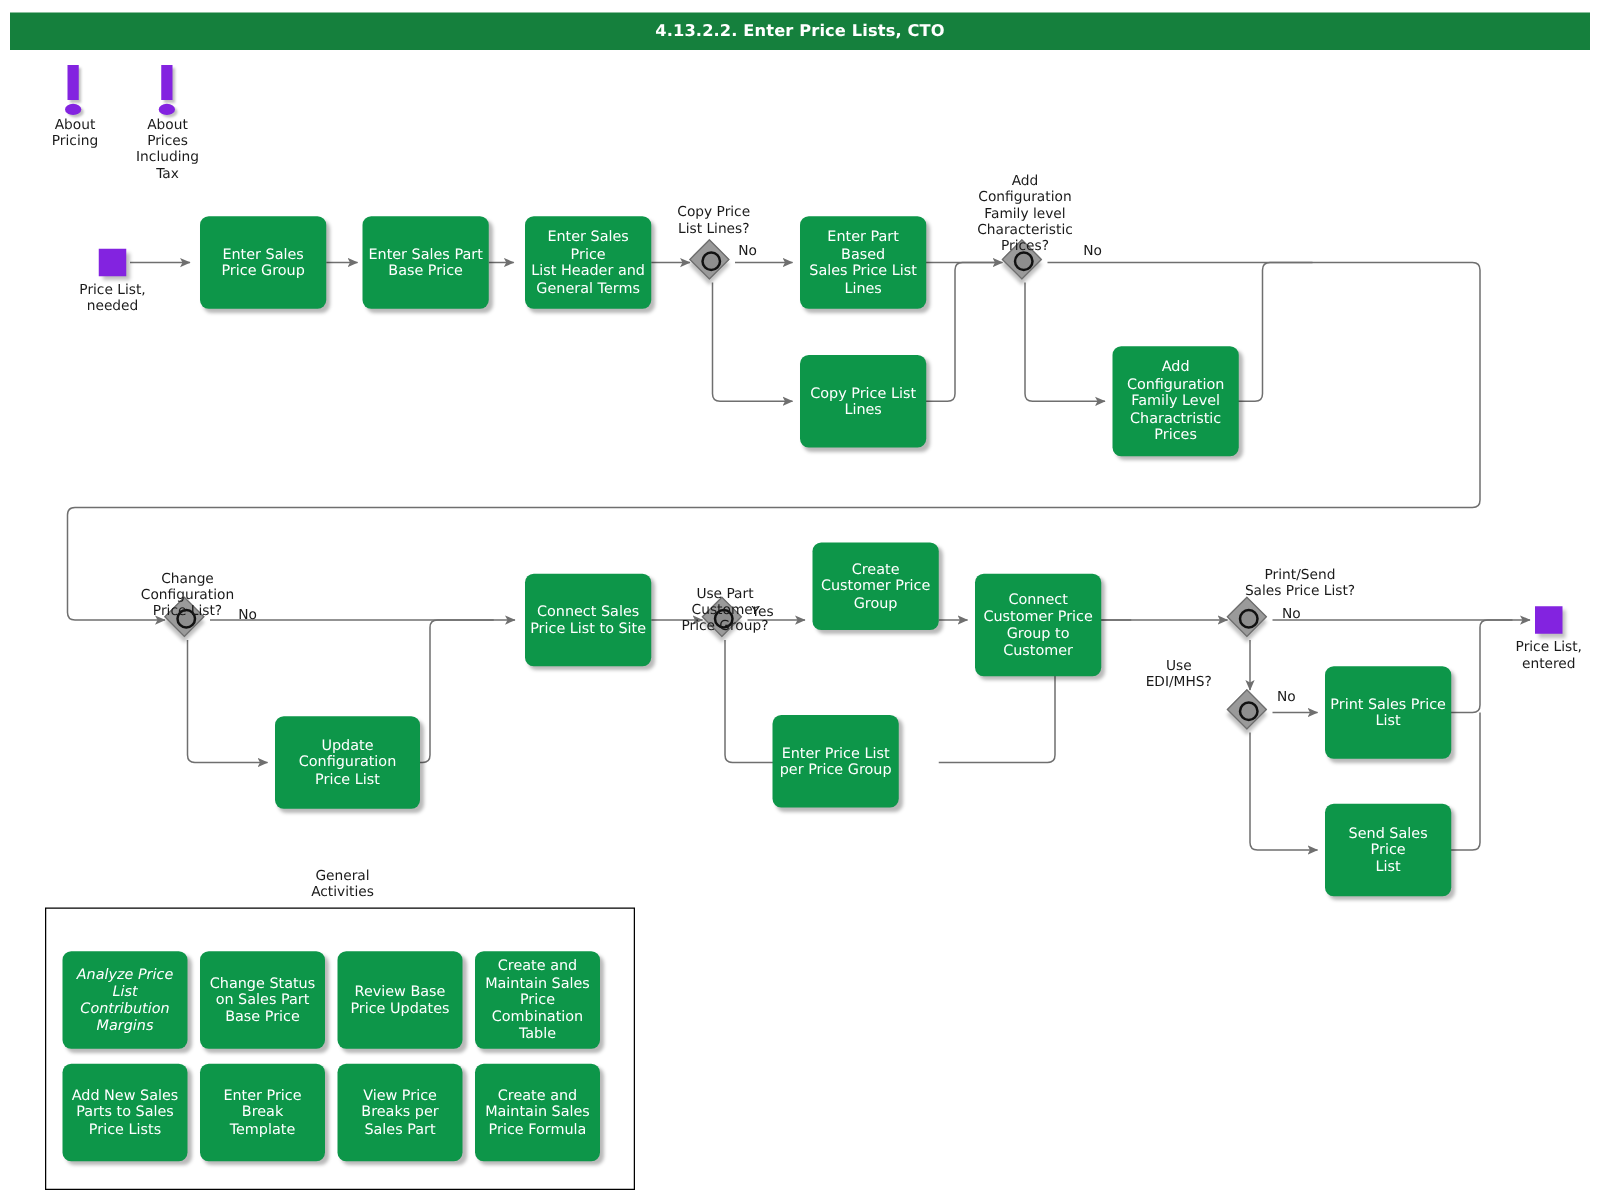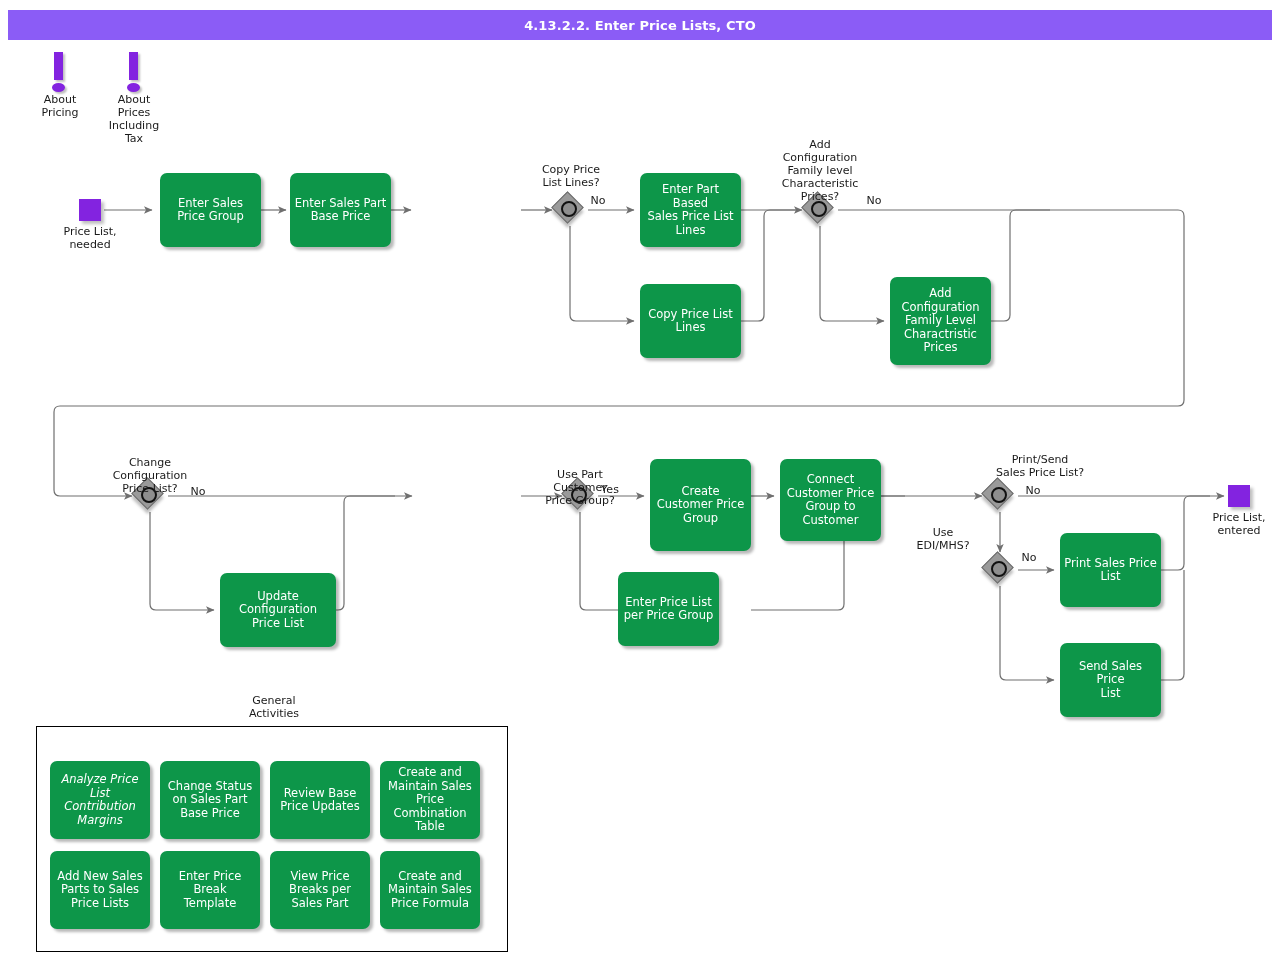--- a/index.html
+++ b/index.html
@@ -8,21 +8,21 @@
     background:#ffffff;
     font-family:"DejaVu Sans","Liberation Sans",sans-serif;
     overflow:hidden;
     position:relative;
   }
   #canvas{position:absolute;left:0;top:0;width:1280px;height:960px;}
 
   
   .titlebar{
     position:absolute;left:8px;top:10px;width:1264px;height:30px;
-    background:#8b5cf6;
+    background:#15803d;
     display:flex;align-items:center;justify-content:center;
   }
   .titlebar .tt{
     color:#ffffff;font-size:13px;font-weight:bold;letter-spacing:.1px;
     font-family:"DejaVu Sans","Liberation Sans",sans-serif;
   }
 
   
   svg.wires{position:absolute;left:0;top:0;width:1280px;height:960px;pointer-events:none;}
 
@@ -184,20 +184,23 @@
   <div class="event" style="left:1228px;top:485px;"></div>
   <div class="evt-label" style="left: 1189px; top: 511px; width: 100px; white-space: pre-line;">Price List,
 entered</div>
 
   <div class="task" style="left: 160px; top: 173px; width: 101px; height: 74px; white-space: pre-line;">Enter Sales
 Price Group</div>
 
   <div class="task" style="left: 290px; top: 173px; width: 101px; height: 74px; white-space: pre-line;">Enter Sales Part
 Base Price</div>
 
+  <div class="task" style="left: 420px; top: 173px; width: 101px; height: 74px; white-space: pre-line;">Enter Sales Price
+List Header and
+General Terms</div>
 
   <div class="task" style="left: 640px; top: 173px; width: 101px; height: 74px; white-space: pre-line;">Enter Part Based
 Sales Price List
 Lines</div>
 
   <div class="task" style="left: 640px; top: 284px; width: 101px; height: 74px; white-space: pre-line;">Copy Price List
 Lines</div>
 
   <div class="task" style="left: 890px; top: 277px; width: 101px; height: 88px; white-space: pre-line;">Add
 Configuration
@@ -221,22 +224,24 @@
 Configuration
 Family level
 Characteristic
 Prices?</div>
   <div class="flabel" style="left:856px;top:194px;width:36px;">No</div>
 
   <div class="task" style="left: 220px; top: 573px; width: 116px; height: 74px; white-space: pre-line;">Update
 Configuration
 Price List</div>
 
-
-  <div class="task" style="left: 650px; top: 459px; width: 101px; height: 92px; white-space: pre-line;">Create
+  <div class="task" style="left: 420px; top: 459px; width: 101px; height: 74px; white-space: pre-line;">Connect Sales
+Price List to Site</div>
+
+  <div class="task" style="left: 650px; top: 434px; width: 101px; height: 70px; white-space: pre-line;">Create
 Customer Price
 Group</div>
 
   <div class="task" style="left: 780px; top: 459px; width: 101px; height: 82px; white-space: pre-line;">Connect
 Customer Price
 Group to
 Customer</div>
 
   <div class="task" style="left: 618px; top: 572px; width: 101px; height: 74px; white-space: pre-line;">Enter Price List
 per Price Group</div>

